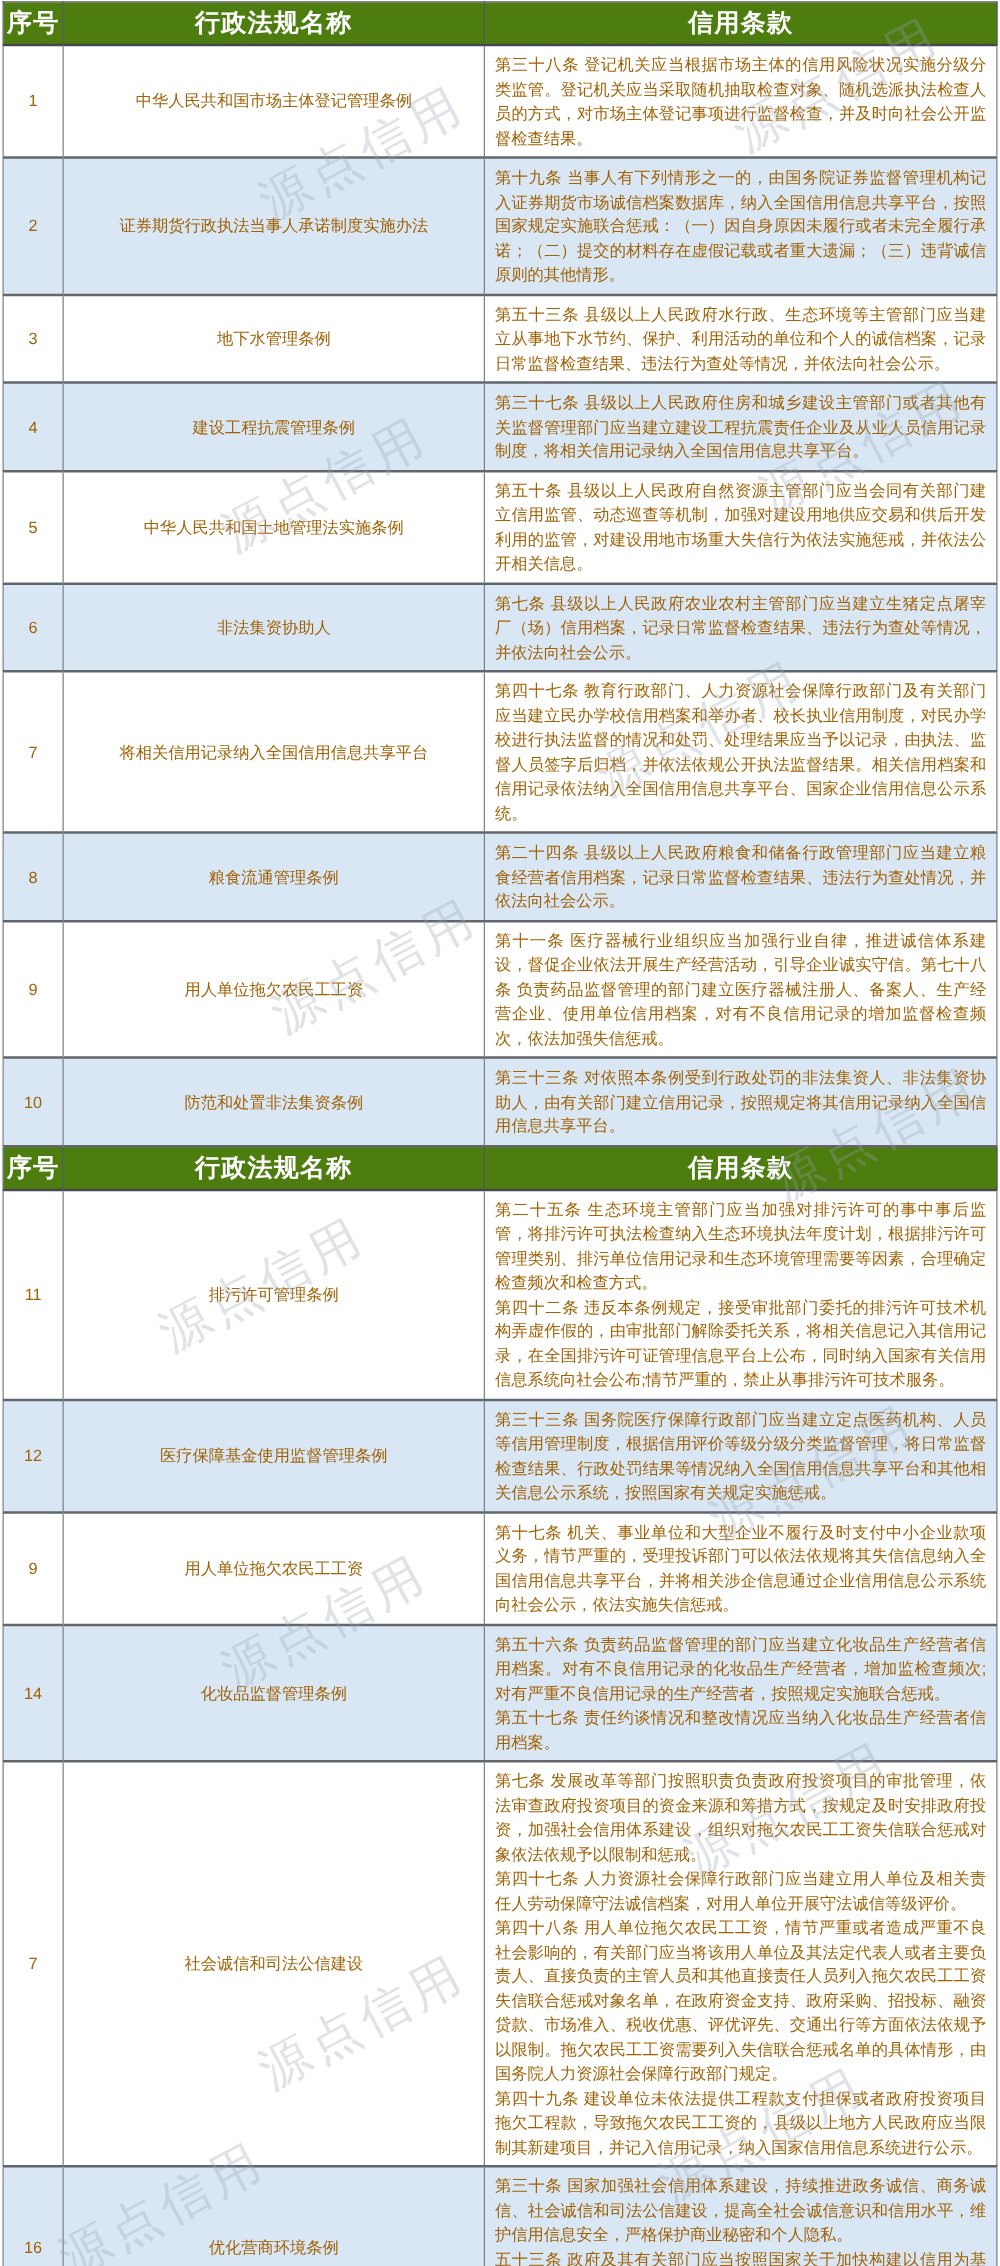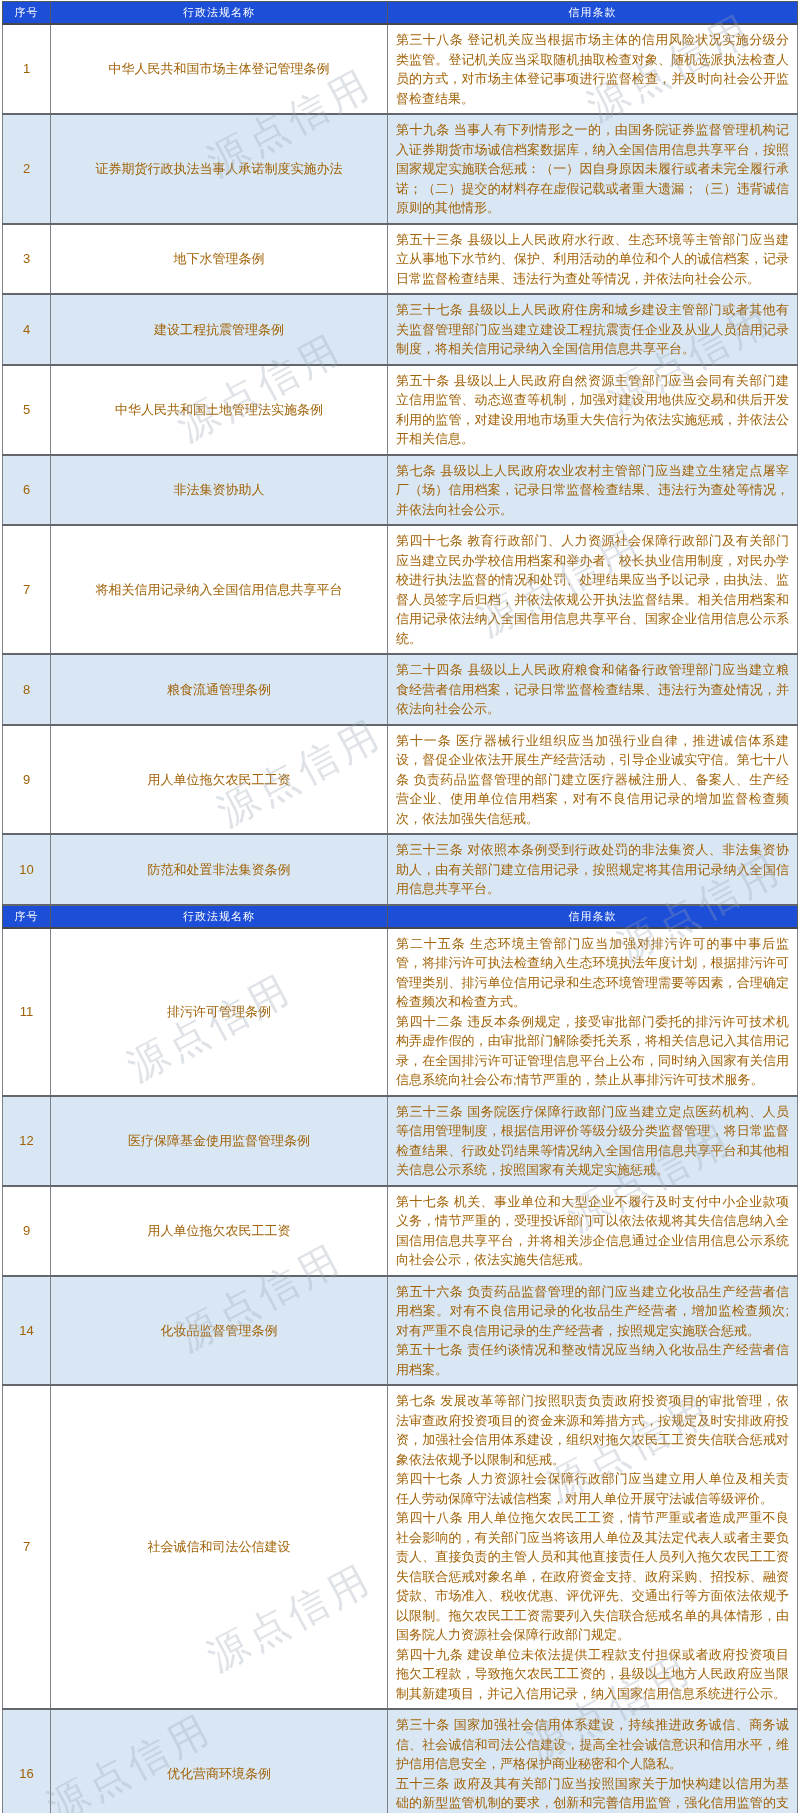--- a/index.html
+++ b/index.html
@@ -13,24 +13,24 @@
   table{
     border-collapse:collapse;
     width:795px;
     margin:1px 2px 0 2px;
     table-layout:fixed;
   }
   col.c-no{width:48px;}
   col.c-name{width:337px;}
   col.c-clause{width:410px;}
   th{
-    background:#1d4ed8;
+    background:#4d7c0f;
     color:#ffffff;
-    font-size:11px;
-    font-weight:normal;
+    font-size:20px;
+    font-weight:bold;
     padding:3px 2px;
     border:1px solid #54585e;
     border-bottom:2px solid #45494e;
     letter-spacing:1px;
   }
   td{
     border:1px solid #7d8288;
     border-bottom:2px solid #63676c;
     font-size:13px;
     line-height:19.5px;

